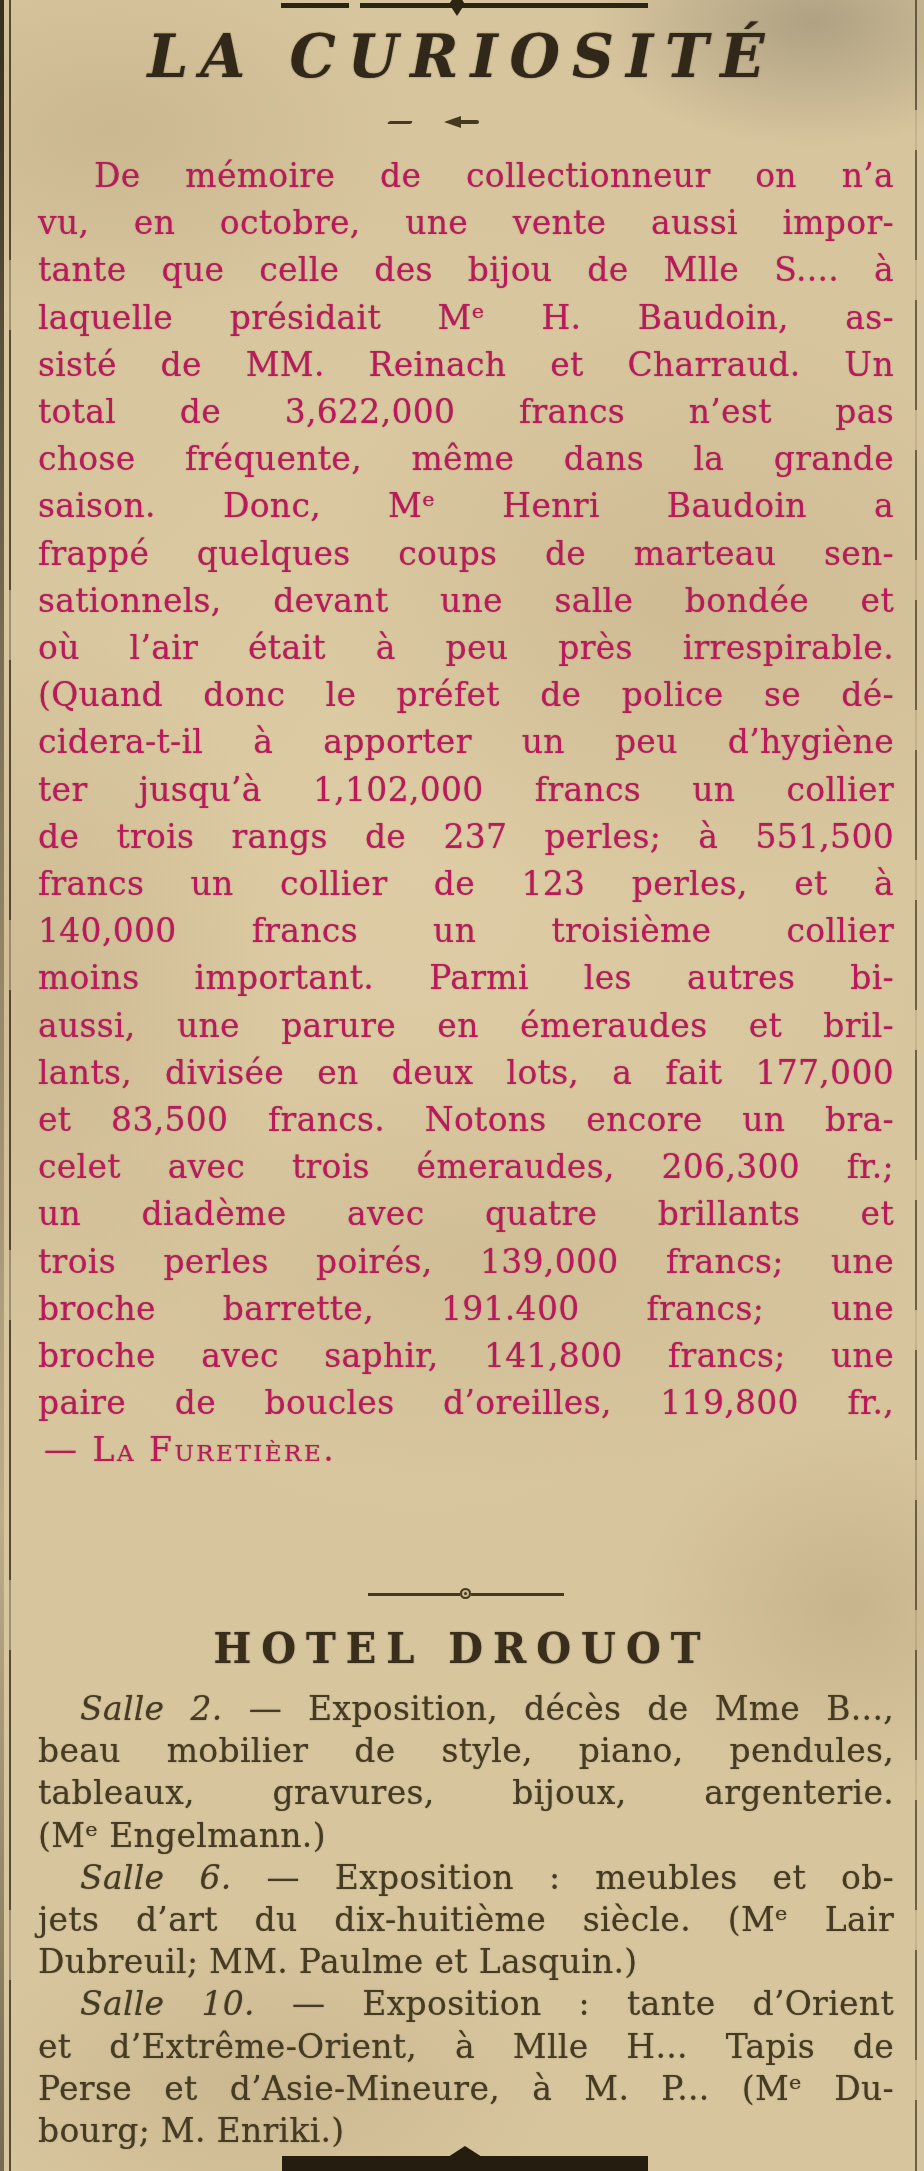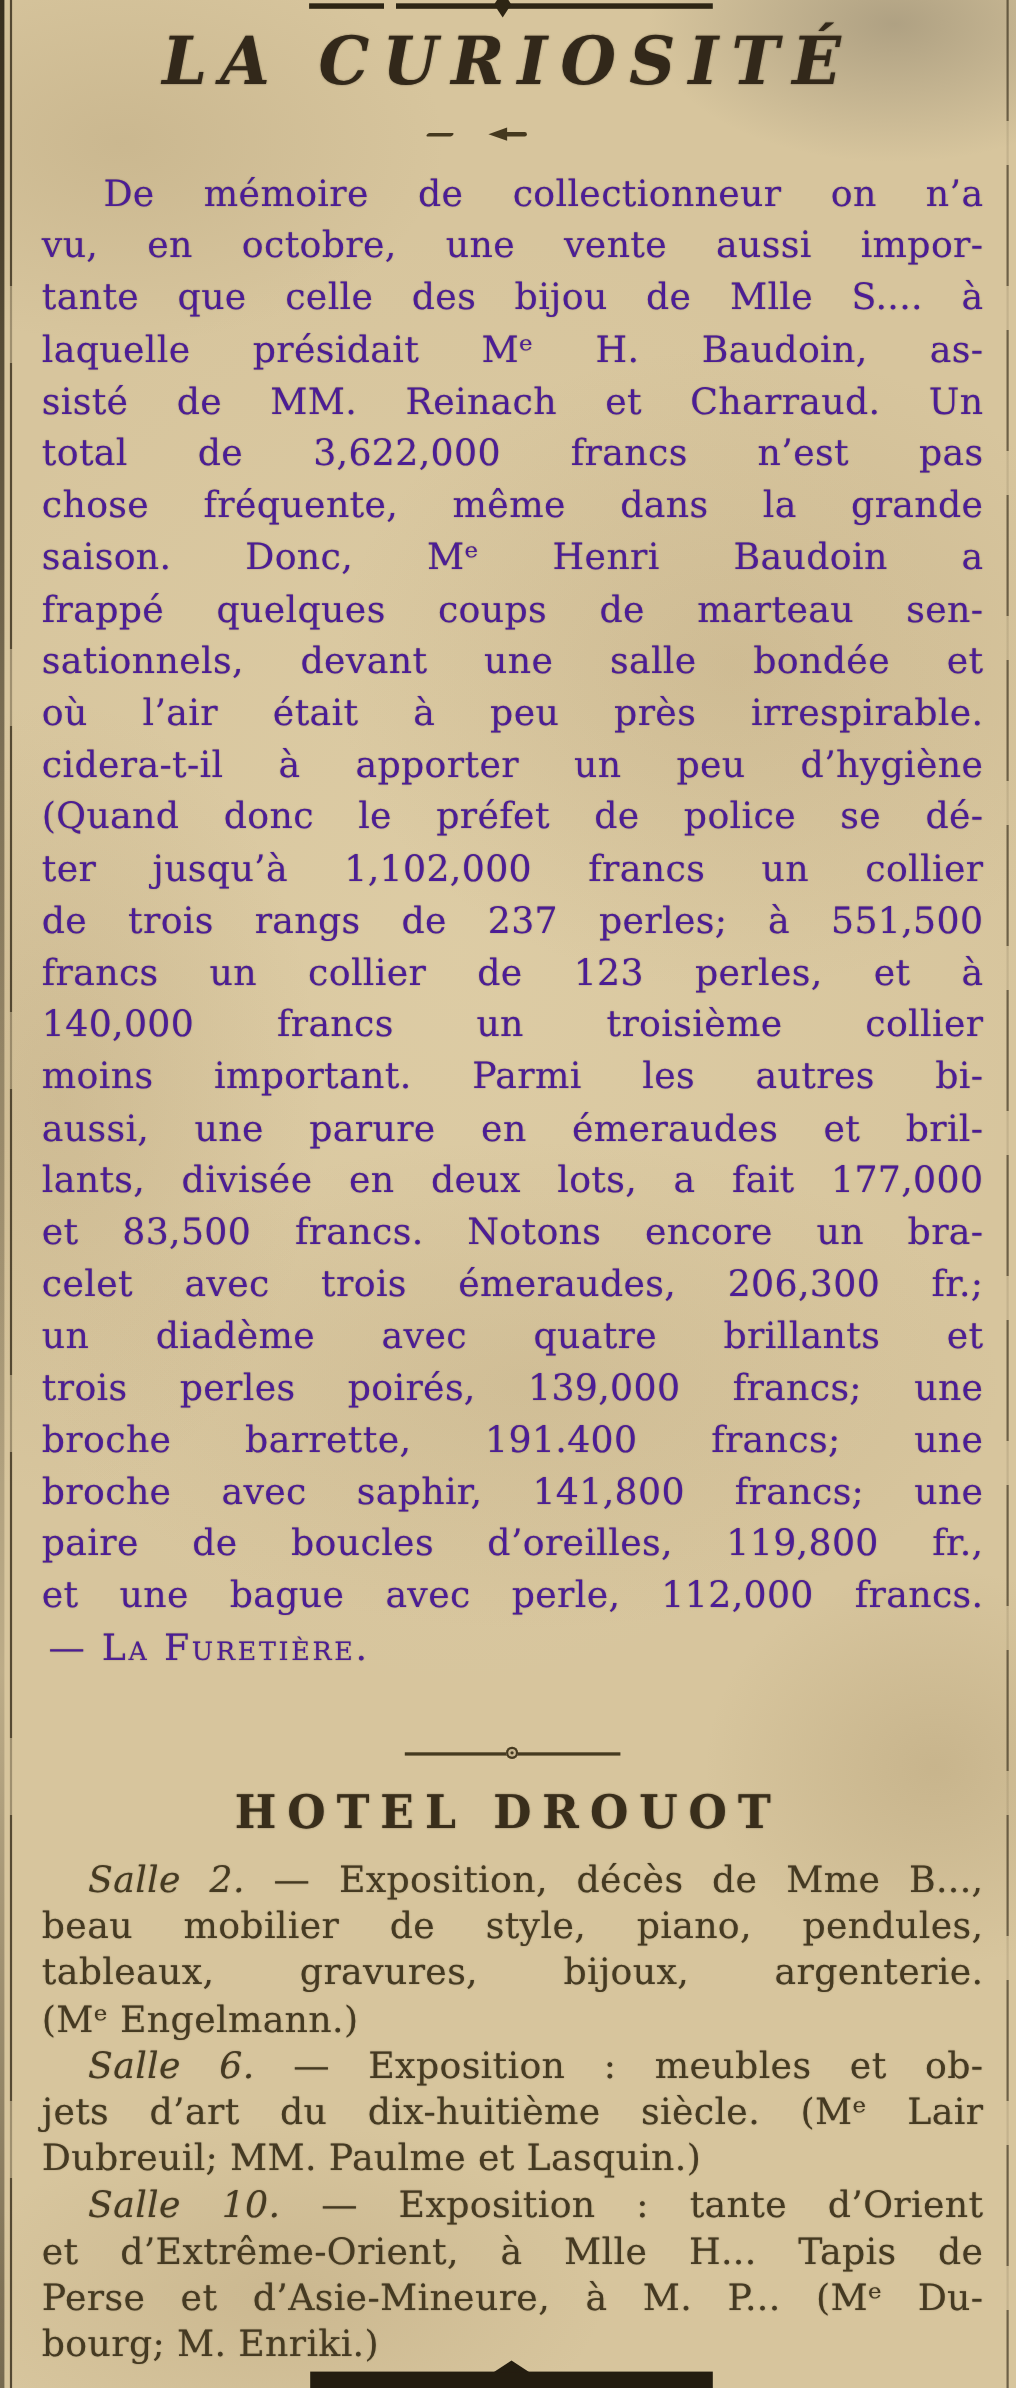--- a/index.html
+++ b/index.html
@@ -34,21 +34,21 @@
   .title{position:absolute;left:0;right:0;top:22px;margin:0;text-align:center;
     font-style:italic;font-weight:bold;font-size:58px;letter-spacing:12px;color:#32281a;
     text-shadow:0 0 1.6px rgba(50,40,24,.6);transform:scaleY(1.04);}
   
   .orn-dash{position:absolute;top:121px;left:388px;width:24px;height:3px;background:#45391f;border-radius:2px;transform:skewX(-35deg);}
   .orn-arrow{position:absolute;top:116px;left:444px;width:0;height:0;
     border-top:6px solid transparent;border-bottom:6px solid transparent;border-right:17px solid #45391f;}
   .orn-arrow::after{content:"";position:absolute;left:15px;top:-2px;width:20px;height:4px;background:#45391f;border-radius:2px;}
   
   .article{position:absolute;top:152px;left:38px;right:30px;
-    font-size:33px;line-height:47.2px;color:#4c1d95;
+    font-size:33px;line-height:47.2px;color:#be185d;
     text-shadow:0 0 1.2px rgba(60,48,28,.55);letter-spacing:.3px;}
   .hotel{position:absolute;top:1688px;left:38px;right:30px;
     font-size:33px;line-height:42.2px;color:#453a22;
     text-shadow:0 0 1.2px rgba(60,48,28,.55);letter-spacing:.3px;}
   .ln{text-align:justify;text-align-last:justify;}
   .ln.indent{padding-left:56px;}
   .ln.indent2{padding-left:42px;}
   .ln.last{text-align-last:left;}
   .ln.sig{text-align-last:left;font-variant:small-caps;letter-spacing:2.5px;padding-left:6px;}
   .lead{font-style:italic;}
@@ -88,37 +88,36 @@
     <div class="ln">vu, en octobre, une vente aussi impor-</div>
     <div class="ln">tante que celle des bijou de Mlle S.... à</div>
     <div class="ln">laquelle présidait Mᵉ H. Baudoin, as-</div>
     <div class="ln">sisté de MM. Reinach et Charraud. Un</div>
     <div class="ln">total de 3,622,000 francs n’est pas</div>
     <div class="ln">chose fréquente, même dans la grande</div>
     <div class="ln">saison. Donc, Mᵉ Henri Baudoin a</div>
     <div class="ln">frappé quelques coups de marteau sen-</div>
     <div class="ln">sationnels, devant une salle bondée et</div>
     <div class="ln">où l’air était à peu près irrespirable.</div>
+    <div class="ln">(Quand donc le préfet de police se dé-</div>
     <div class="ln">cidera-t-il à apporter un peu d’hygiène</div>
-    <div class="ln">(Quand donc le préfet de police se dé-</div>
     <div class="ln">ter jusqu’à 1,102,000 francs un collier</div>
     <div class="ln">de trois rangs de 237 perles; à 551,500</div>
     <div class="ln">francs un collier de 123 perles, et à</div>
     <div class="ln">140,000 francs un troisième collier</div>
     <div class="ln">moins important. Parmi les autres bi-</div>
     <div class="ln">aussi, une parure en émeraudes et bril-</div>
     <div class="ln">lants, divisée en deux lots, a fait 177,000</div>
     <div class="ln">et 83,500 francs. Notons encore un bra-</div>
     <div class="ln">celet avec trois émeraudes, 206,300 fr.;</div>
     <div class="ln">un diadème avec quatre brillants et</div>
     <div class="ln">trois perles poirés, 139,000 francs; une</div>
     <div class="ln">broche barrette, 191.400 francs; une</div>
     <div class="ln">broche avec saphir, 141,800 francs; une</div>
     <div class="ln">paire de boucles d’oreilles, 119,800 fr.,</div>
-    <div class="ln">et une bague avec perle, 112,000 francs.</div>
     <div class="ln sig">— La Furetière.</div>
   </div>
 
   <div class="divider">
     <span class="dot"></span>
   </div>
 
   <h2 class="hotel-heading">HOTEL DROUOT</h2>
 
   <div class="hotel">

